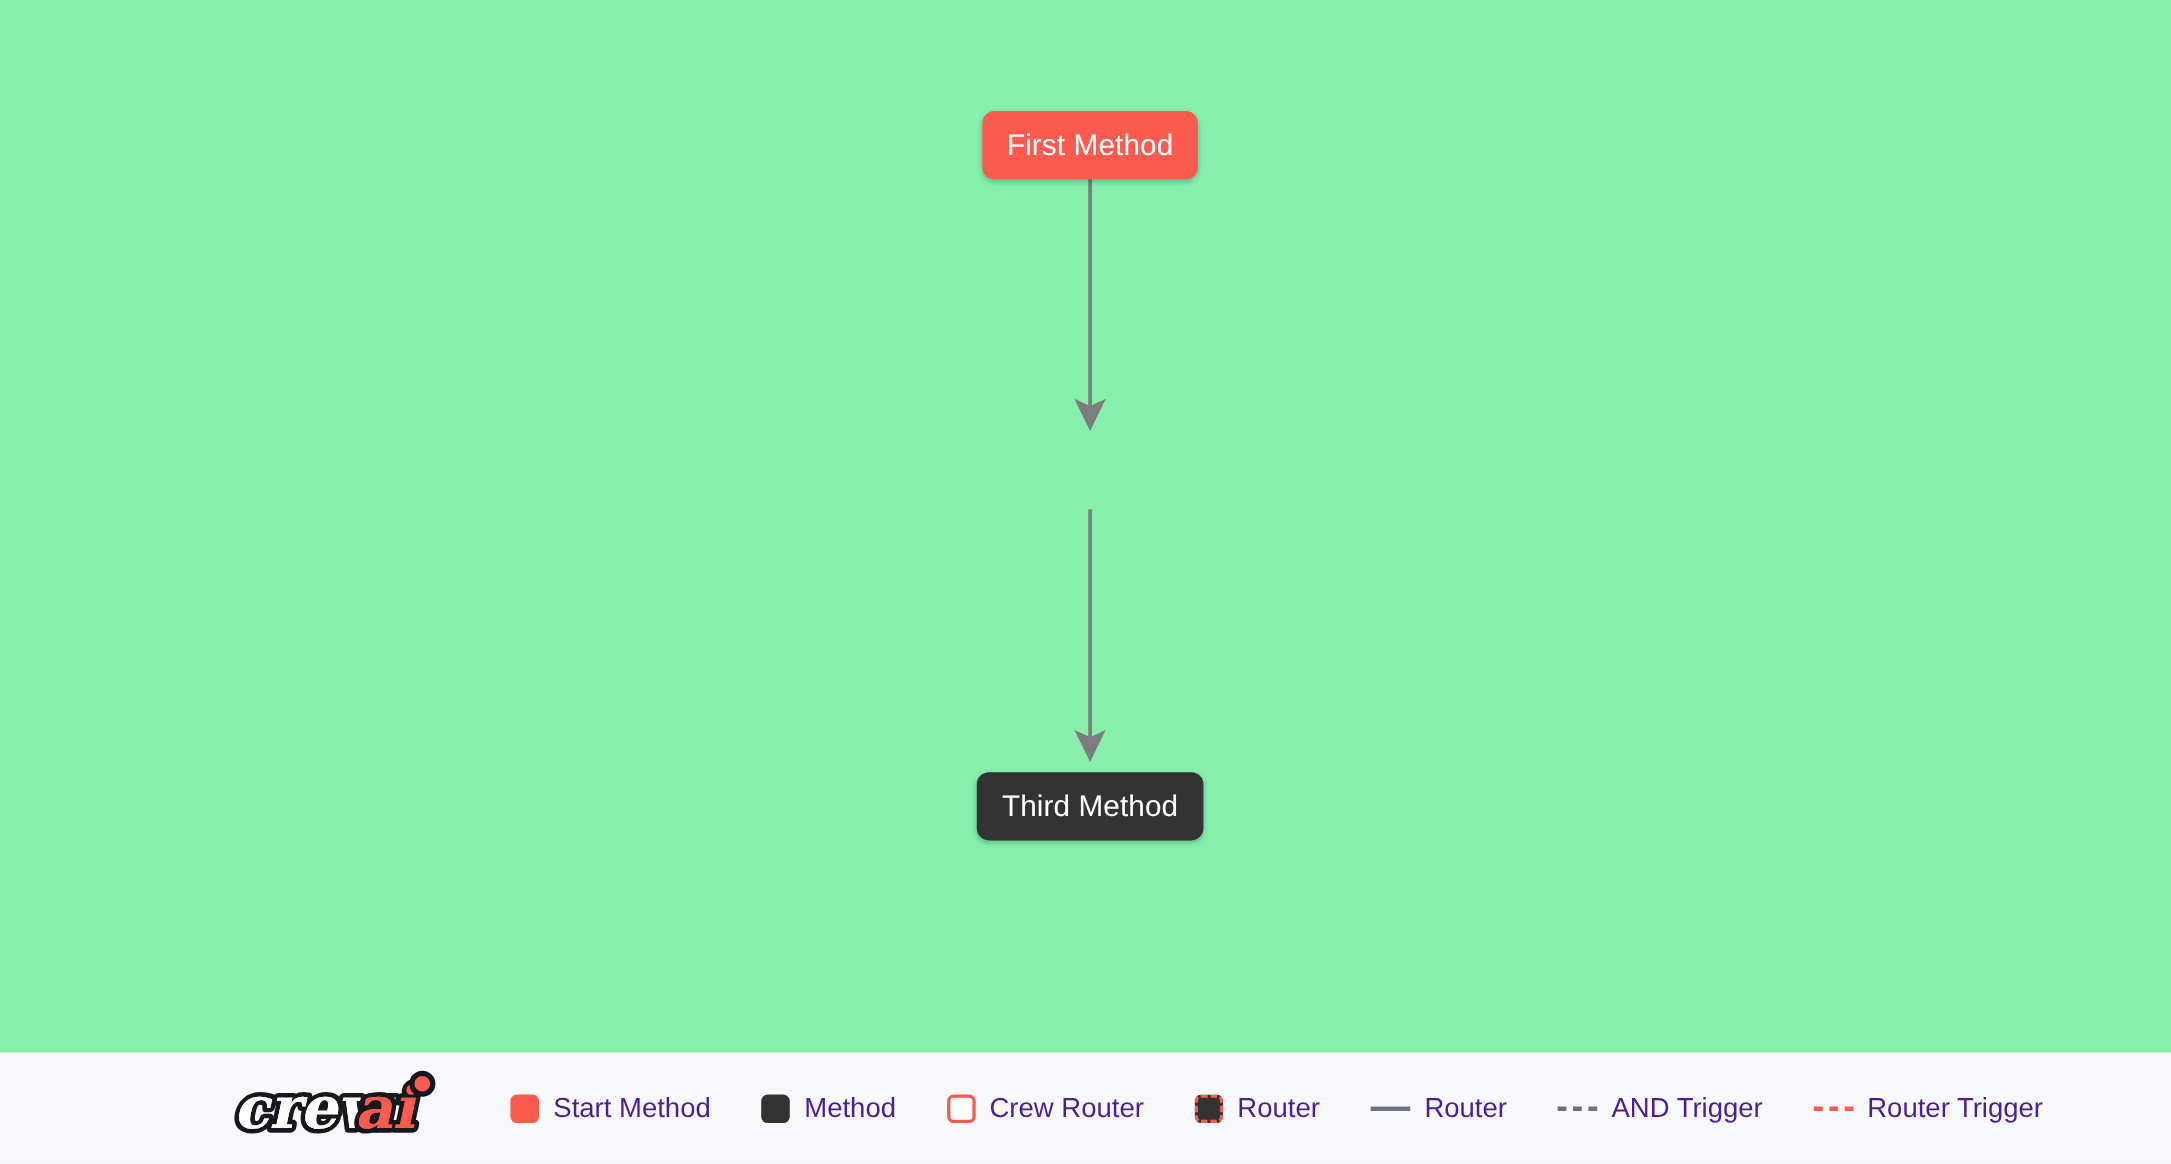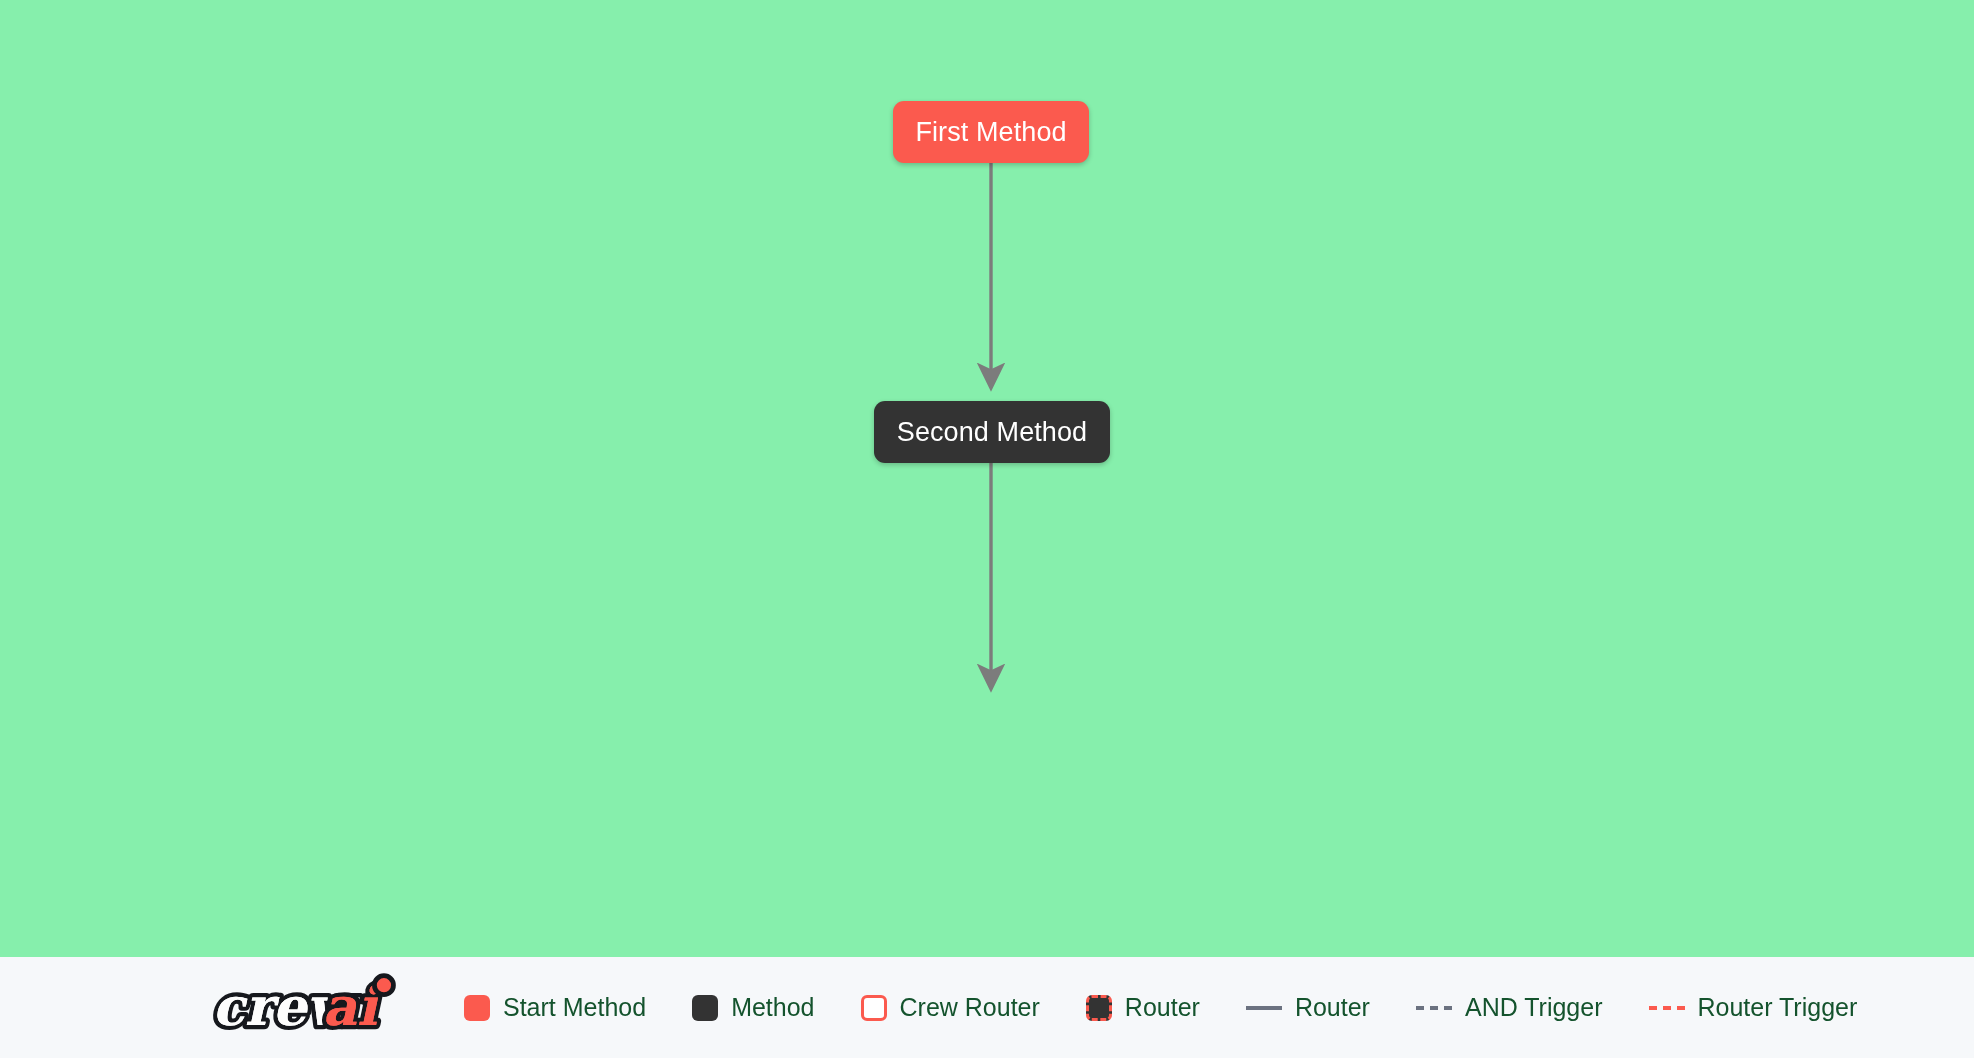--- a/index.html
+++ b/index.html
@@ -88,21 +88,21 @@
   .legend-item {
     display: flex;
     align-items: center;
     margin-right: 46px;
     white-space: nowrap;
   }
   .legend-item:last-child { margin-right: 16px; }
 
   .legend-label {
     font-size: 25px;
-    color: #14532d;
+    color: #4c1d95;
     line-height: 1;
   }
 
   .swatch {
     width: 26px;
     height: 26px;
     border-radius: 6px;
     margin-right: 13px;
     flex: 0 0 auto;
     box-sizing: border-box;
@@ -136,24 +136,24 @@
 
     <path d="M 991 163 L 991 388" stroke="#7c7c7c" stroke-width="3.4" fill="none" marker-end="url(#arrow-gray)"></path>
 
     <path d="M 991 463 L 991 689" stroke="#7c7c7c" stroke-width="3.4" fill="none" marker-end="url(#arrow-gray)"></path>
   </svg>
 
   <div class="flow-node start" style="left:893px; top:101px; width:196px; height:62px;">
     <span>First Method</span>
   </div>
 
-  <div class="flow-node method" style="left:874px; top:401px; width:236px; height:62px;">
-    <span>Second Method</span>
+
+  <div class="flow-node method" style="left:888px; top:702px; width:206px; height:62px;">
+    <span>Third Method</span>
   </div>
-
 
 </div>
 
 <div id="legend-bar">
 
   <svg id="legend-logo" viewBox="0 0 230 80" xmlns="http://www.w3.org/2000/svg">
     <g transform="skewX(-12)">
 
       <text x="28" y="58" font-family="'DejaVu Serif', serif" font-size="56" font-weight="bold" fill="#fdfdfd" stroke="#16181d" stroke-width="9" stroke-linejoin="round" paint-order="stroke">crew</text>
       <text x="28" y="58" font-family="'DejaVu Serif', serif" font-size="56" font-weight="bold" fill="#fdfdfd">crew</text>

